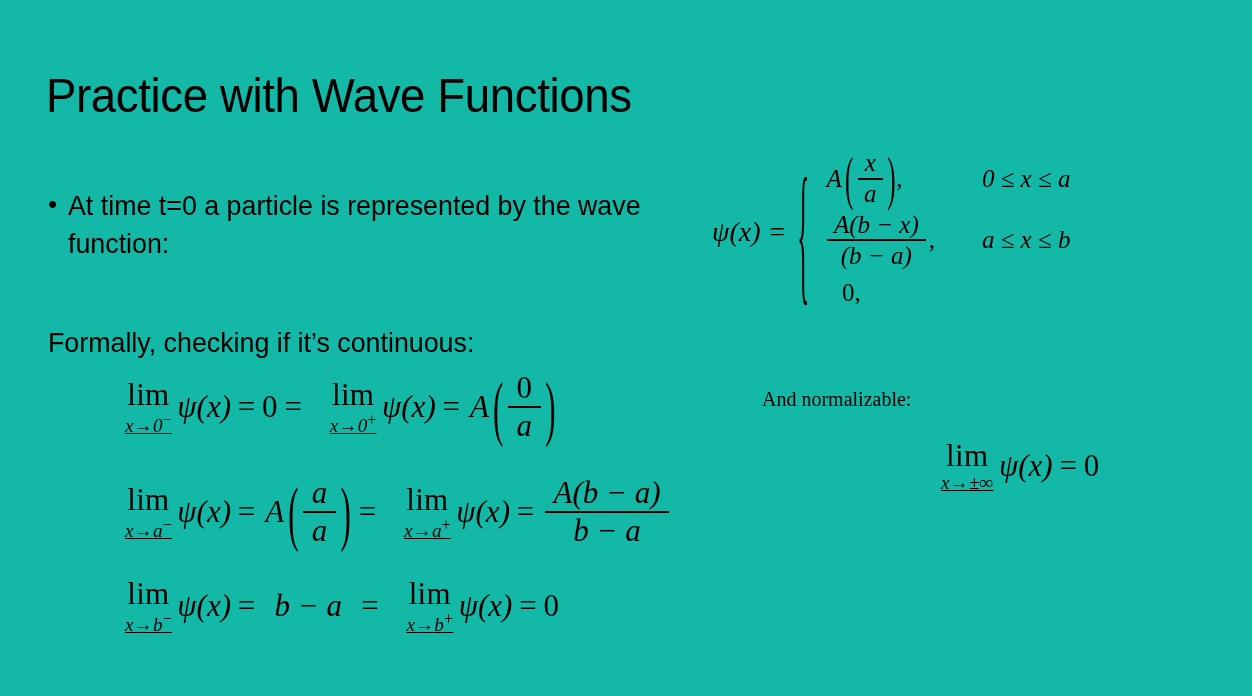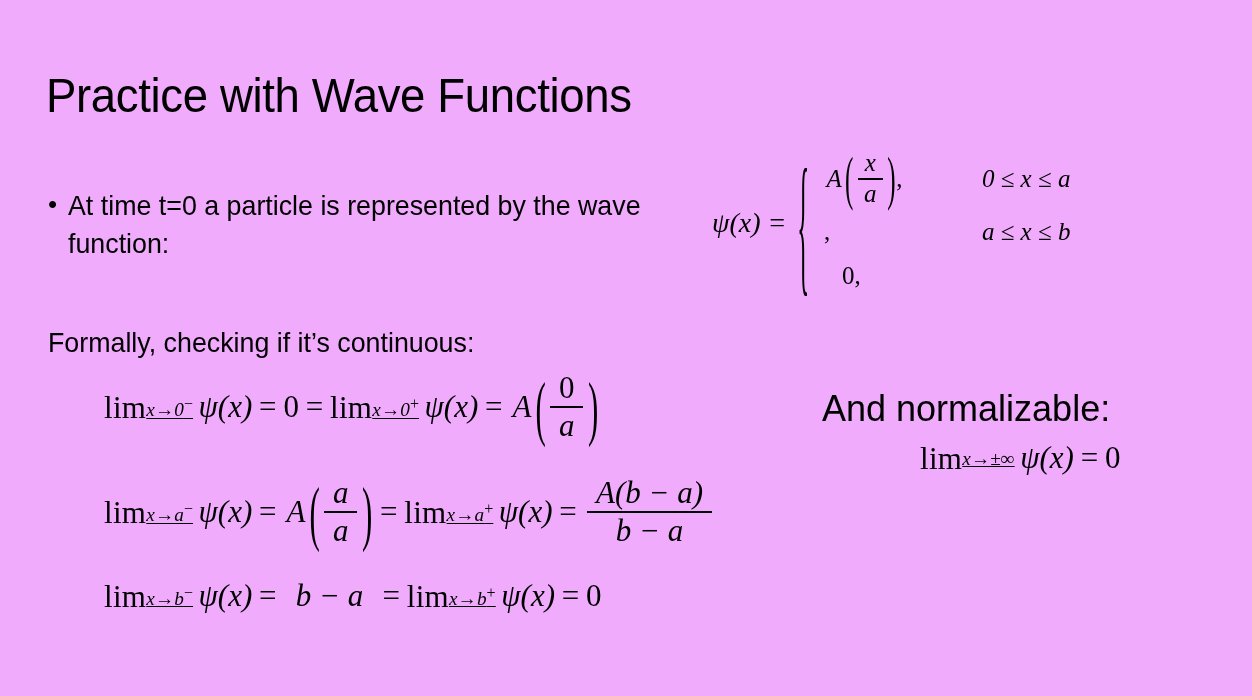--- a/index.html
+++ b/index.html
@@ -13,21 +13,21 @@
     position: relative;
     overflow: hidden;
     font-family: "Liberation Sans", sans-serif;
     color: #000000;
     -webkit-font-smoothing: antialiased;
   }
 
   .slide {
     position: absolute;
     inset: 0;
-    background: #f0abfc;
+    background: #14b8a6;
   }
 
   
   .slide-title {
     position: absolute;
     left: 46px;
     top: 35px;
     font-size: 49px;
     font-weight: 400;
     letter-spacing: -0.4px;
@@ -92,25 +92,27 @@
     font-style: normal;
     padding: 0 0.22em;
   }
   .tight {
     padding: 0 0.1em;
   }
 
   
   .lim {
     display: inline-flex;
+    flex-direction: column;
     align-items: center;
     justify-content: center;
     font-style: normal;
     line-height: 1;
     margin-right: 0.18em;
+    margin-left: 21px;
   }
   .lim .lim-op {
     font-style: normal;
     font-size: 1em;
     letter-spacing: 0.01em;
   }
   .lim .lim-sub {
     font-size: 0.62em;
     font-style: italic;
     margin-top: 0.08em;
@@ -204,24 +206,24 @@
   }
   .case-cond {
     display: flex;
     align-items: center;
     padding-left: 30px;
   }
 
   
   .normalizable-label {
     position: absolute;
-    left: 822px;
+    left: 762px;
     top: 388px;
-    font-size: 36px;
-    font-family: Liberation Sans, sans-serif;
+    font-size: 20px;
+    font-family: Liberation Serif, serif;
     white-space: nowrap;
   }
   #eq-normalizable {
     position: absolute;
     left: 920px;
     top: 440px;
     font-size: 31px;
   }
 </style>
 </head>
@@ -344,20 +346,24 @@
             </span>
             <span class="pchar">)</span>
           </span>
           <span class="up">,</span>
         </span>
         <span class="case-cond">0 ≤ x ≤ a</span>
       </span>
 
       <span class="case-row">
         <span class="case-val">
+          <span class="frac">
+            <span class="num">A(b − x)</span>
+            <span class="den">(b − a)</span>
+          </span>
           <span class="up">,</span>
         </span>
         <span class="case-cond">a ≤ x ≤ b</span>
       </span>
 
       <span class="case-row">
         <span class="case-val">
           <span class="up" style="padding-left:18px">0,</span>
         </span>
       </span>

